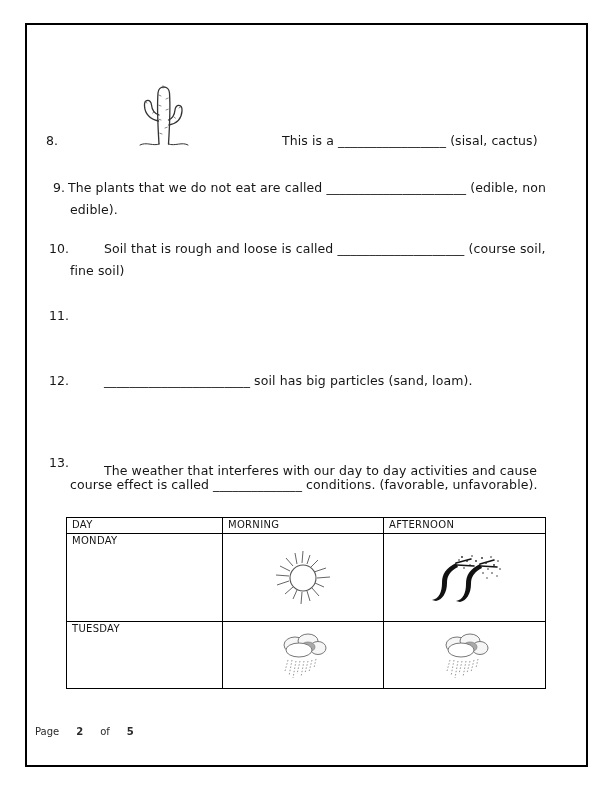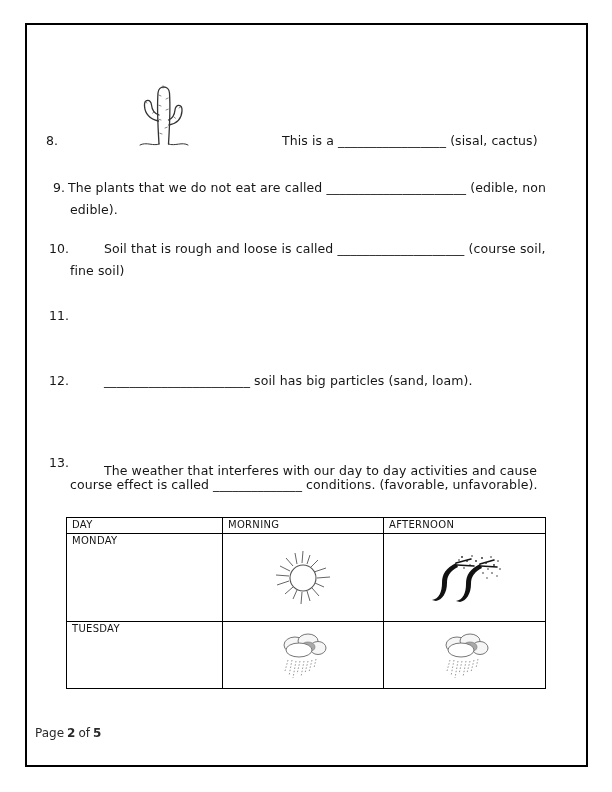--- a/index.html
+++ b/index.html
@@ -43,24 +43,24 @@
     color: #161616;
     letter-spacing: 0.3px;
   }
   .wtable tr.hrow { height: 16px; }
   .wtable tr.r1 { height: 88px; }
   .wtable tr.r2 { height: 67px; }
   .wtable td.iconcell { text-align: center; vertical-align: middle; }
   .footer {
     position: absolute;
     left: 35px; top: 726px;
-    font-size: 12px;
+    font-size: 10px;
     color: #2a2a2a;
     display: flex;
-    gap: 3px;
+    gap: 17px;
   }
   .footer .b { font-weight: bold; }
 </style>
 </head>
 <body>
 
 <div class="page">
   <div class="frame"></div>
 
   <svg class="icon-abs" style="left:130px; top:76px;" width="66" height="76" viewBox="0 0 66 76">

